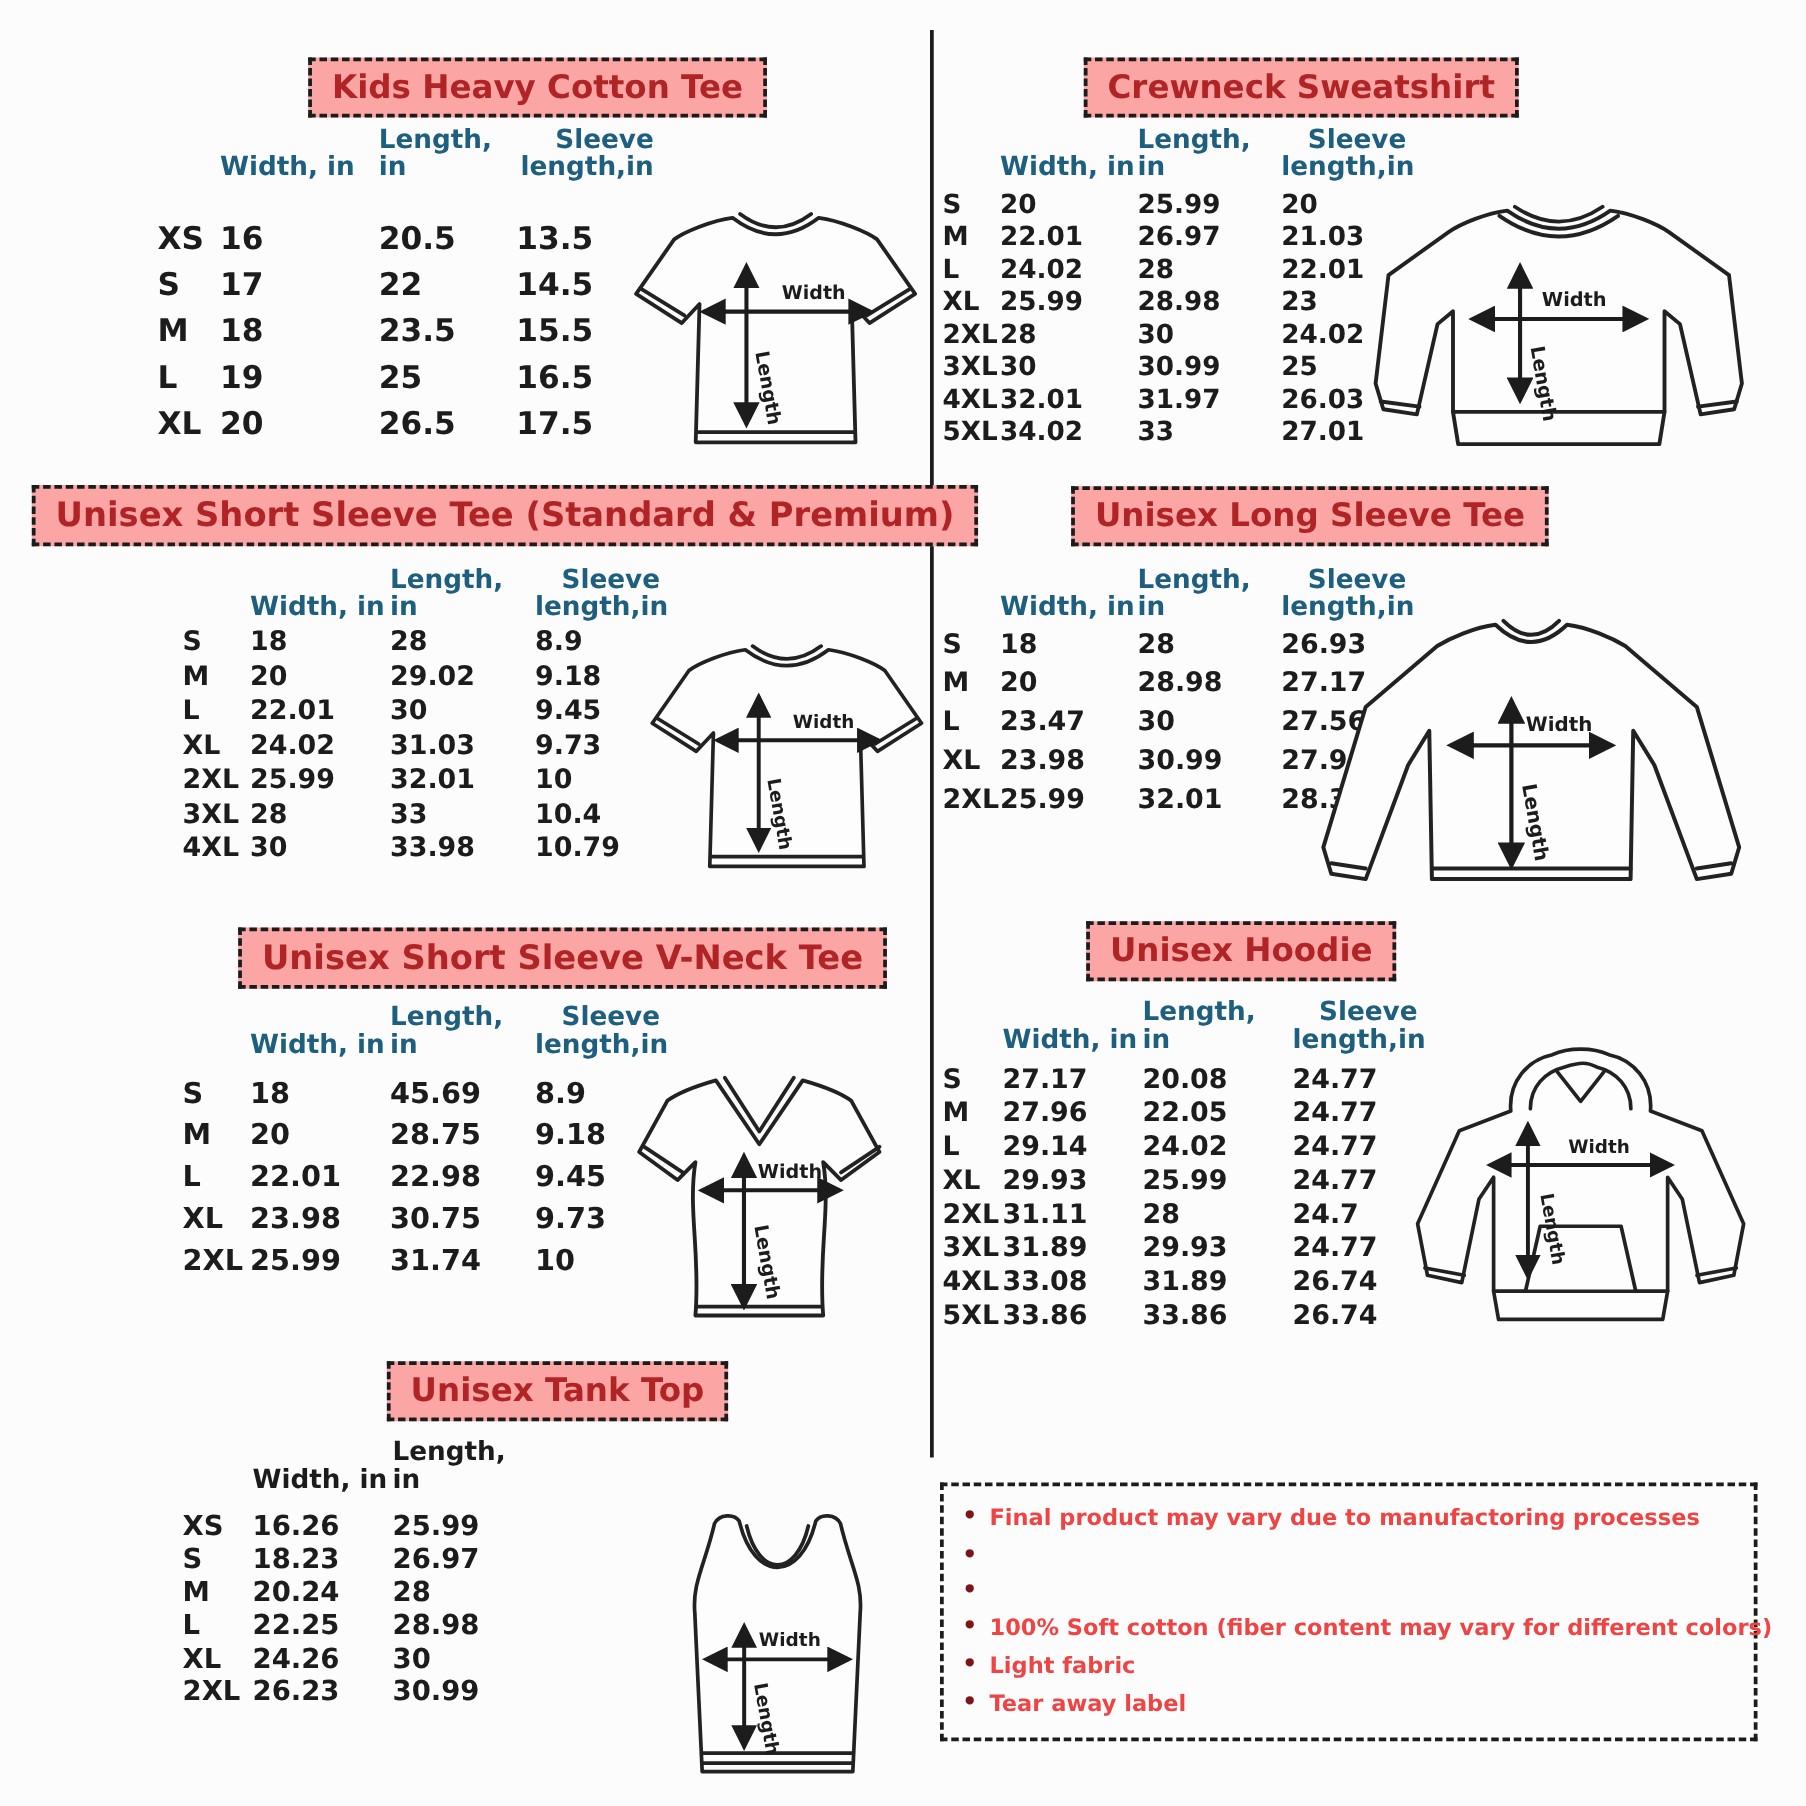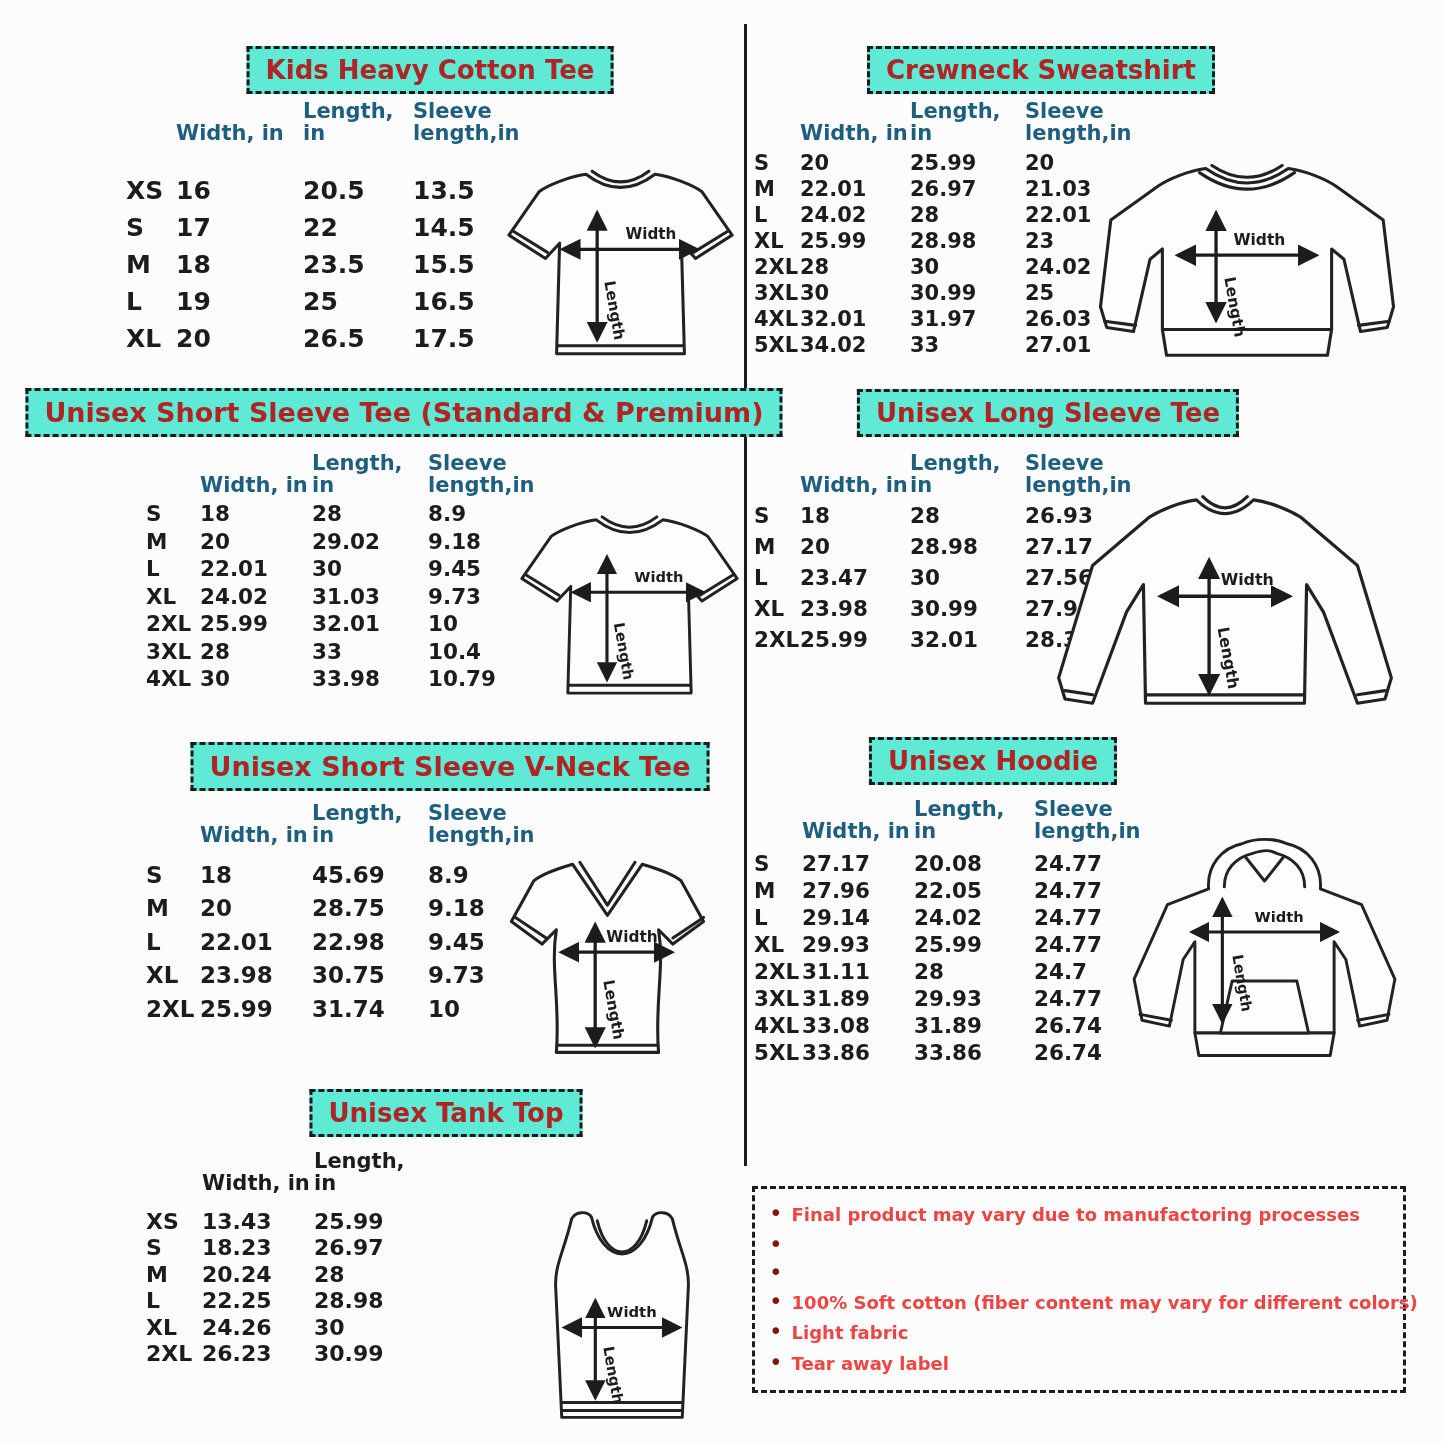--- a/index.html
+++ b/index.html
@@ -10,32 +10,32 @@
     overflow:hidden;
   }
   .sec{position:absolute;left:0;top:0;width:0;height:0;}
 
   
   .titlebox{
     position:absolute;transform:translateX(-50%);
     border:3px dashed #1c1c1c;
     padding:6px 16px;white-space:nowrap;
     color:var(--title_red,#b02425);
-    font-weight:700;background:#5eead4;
+    font-weight:700;background:#fca5a5;
   }
   .fs26{font-size:26px}.fs27{font-size:27px}
 
   
   .thead{
     position:absolute;display:grid;align-items:end;
     color:var(--header_blue,#1e5f80);font-weight:700;font-size:21px;line-height:22px;
   }
   .thead.black-h{color:#1c1c1c;}
   .thead .h{text-align:left;}
-  .thead .hs{text-align:left;}
+  .thead .hs{text-align:right;}
   .thead .hs span{display:block;}
 
   
   .tbody{position:absolute;font-weight:700;}
   .trow{display:grid;align-items:center;}
   .tc{white-space:nowrap;}
 
   .t-kids .trow{grid-template-columns:50px 127px 110px 110px;height:37px;}
   .t-kids{font-size:25px;}
   .th-kids{grid-template-columns:127px 110px 110px;margin-left:50px;}
@@ -494,21 +494,21 @@
   <div class="titlebox fs26" style="left:446px;top:1089px">
     <span>Unisex Tank Top</span>
   </div>
   <div class="thead th-tank black-h" style="left:146px;top:1150px;width:284px">
     <span class="h">Width, in</span>
     <span class="h">Length, in</span>
   </div>
   <div class="tbody t-tank" style="left:146px;top:1208px">
       <div class="trow">
         <span class="tc c0">XS</span>
-        <span class="tc c1">13.43</span>
+        <span class="tc c1">16.26</span>
         <span class="tc c2">25.99</span>
       </div>
       <div class="trow">
         <span class="tc c0">S</span>
         <span class="tc c1">18.23</span>
         <span class="tc c2">26.97</span>
       </div>
       <div class="trow">
         <span class="tc c0">M</span>
         <span class="tc c1">20.24</span>

